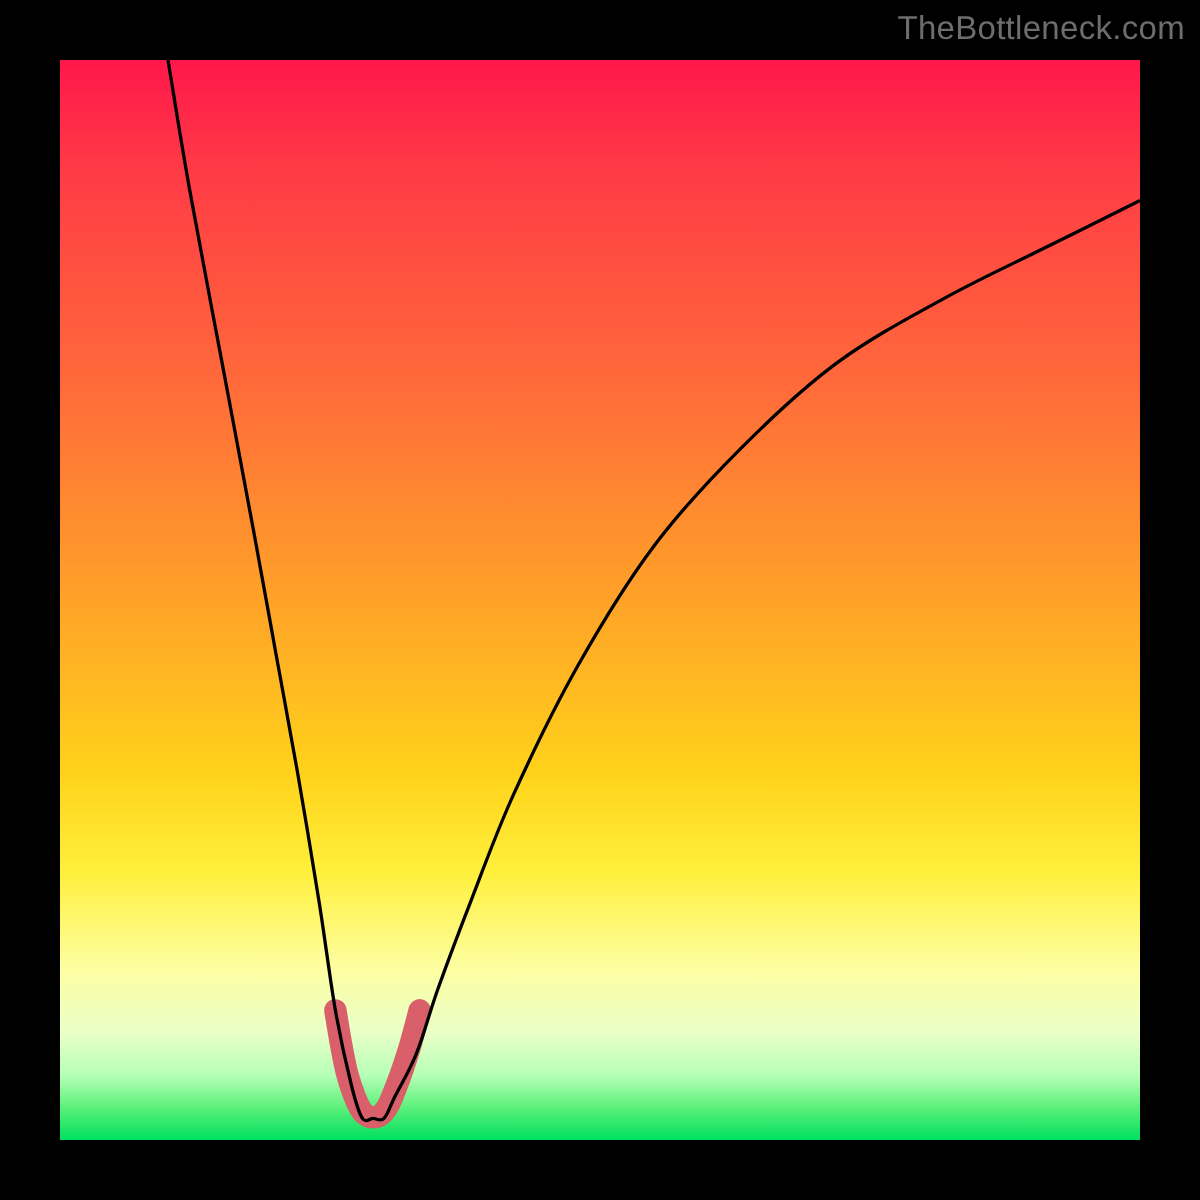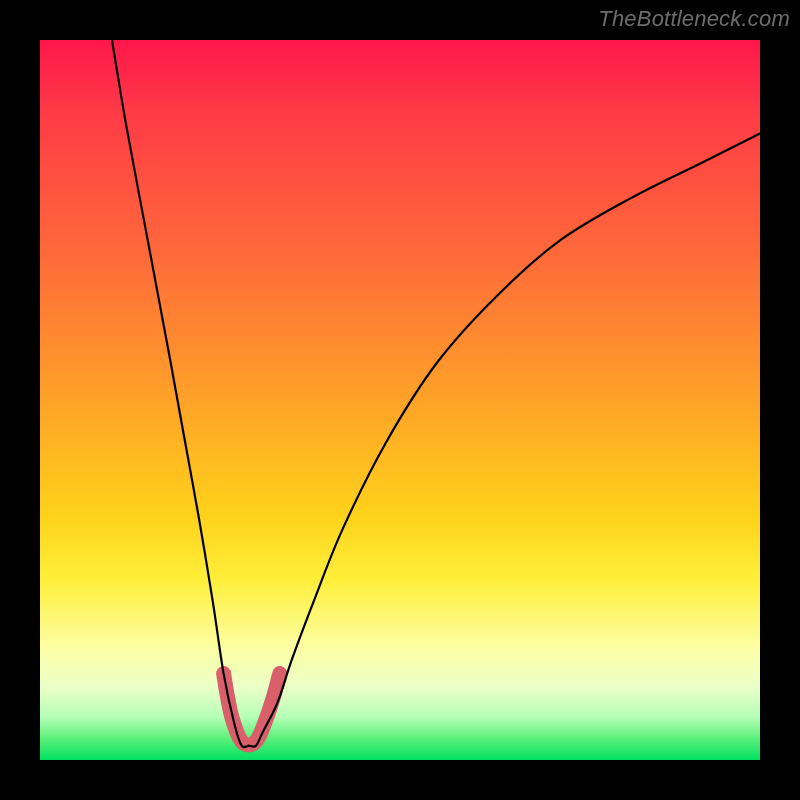--- a/index.html
+++ b/index.html
@@ -11,21 +11,20 @@
     font-family: Arial, Helvetica, sans-serif;
     overflow: hidden;
   }
   .frame {
     position: absolute;
     left: 0;
     top: 0;
     width: 800px;
     height: 800px;
     background: #000;
-    font-style: italic;
   }
   .plot-area {
     position: absolute;
     left: 40px;
     top: 40px;
     width: 720px;
     height: 720px;
     
     background: linear-gradient(
       to bottom,

